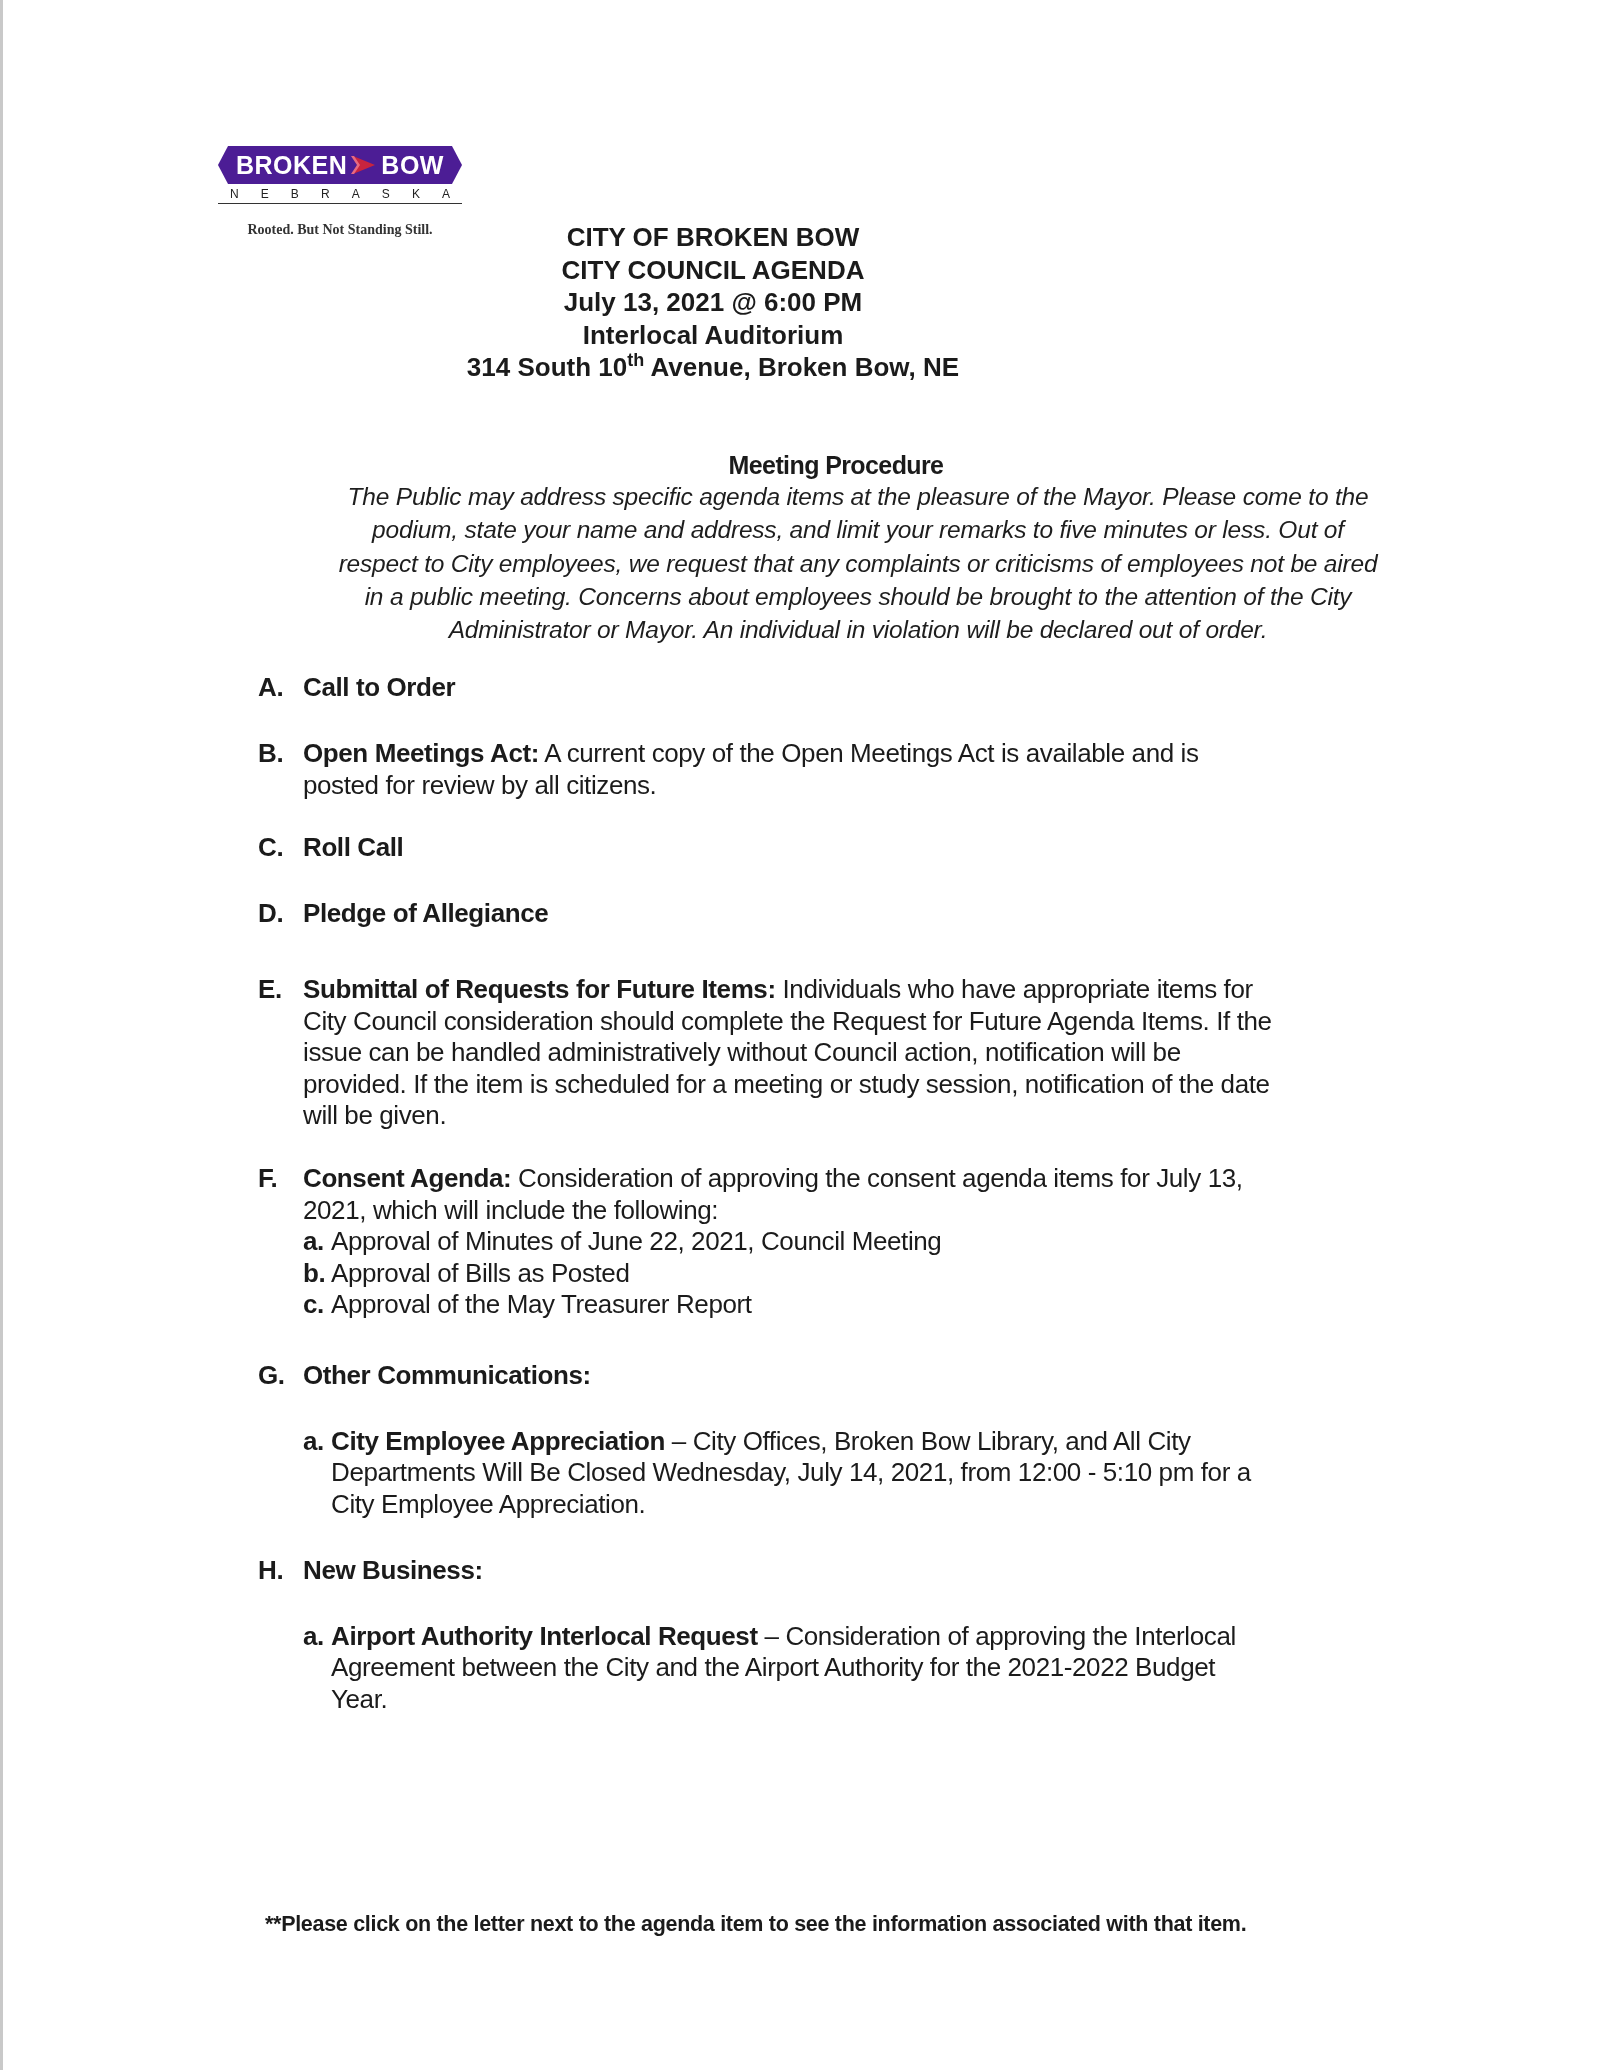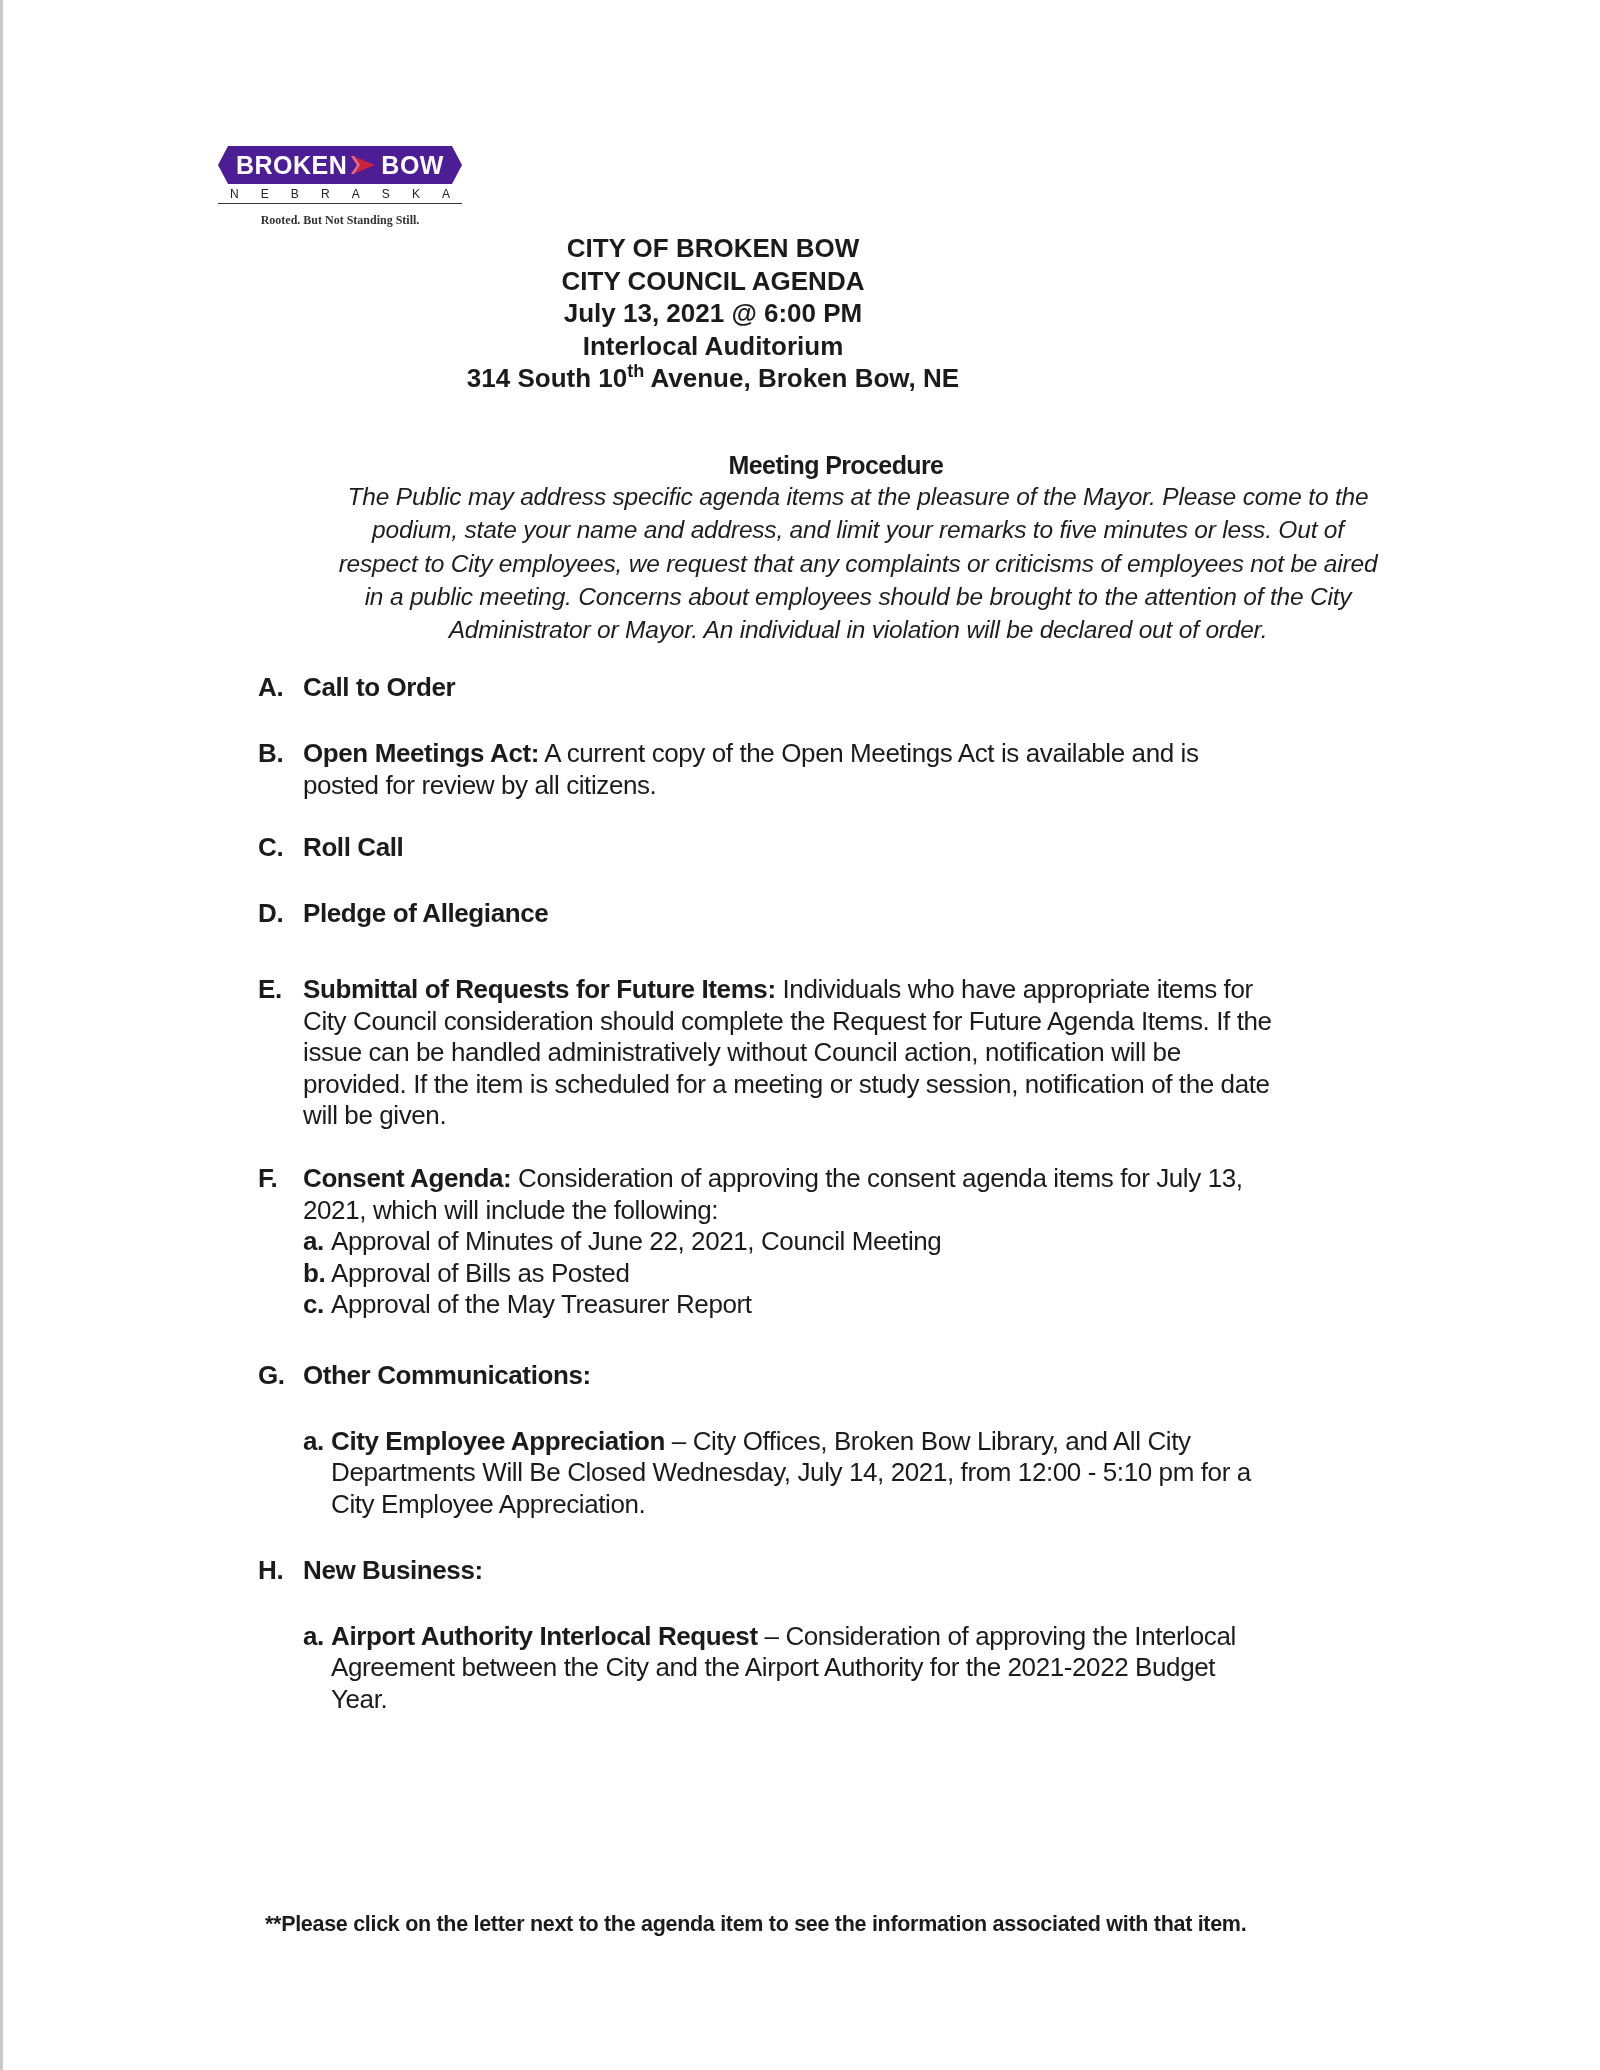--- a/index.html
+++ b/index.html
@@ -18,24 +18,24 @@
     color: #ffffff; font-weight: bold; font-size: 25px; letter-spacing: 0.5px;
   }
   .logo-badge .word { display: inline-block; }
   .logo-arrow { display: inline-block; width: 26px; height: 22px; margin: 0 4px; position: relative; }
   .logo-arrow svg { display: block; }
   .logo-state {
     display: flex; justify-content: space-between; padding: 0 12px;
     font-size: 12px; color: #222; margin-top: 3px; letter-spacing: 0;
   }
   .logo-rule { height: 1px; background: #333; margin: 2px 0 0 0; }
-  .logo-tagline { text-align: center; font-family: "Liberation Serif", serif; font-size: 12px; color: #333; margin-top: 9px; font-weight: bold; }
+  .logo-tagline { text-align: center; font-family: "Liberation Serif", serif; font-size: 14px; color: #333; margin-top: 18px; font-weight: bold; }
 
   
-  .header { position: absolute; left: 0; top: 232px; width: 1426px; text-align: center; }
+  .header { position: absolute; left: 0; top: 221px; width: 1426px; text-align: center; }
   .header div { font-weight: bold; font-size: 26px; line-height: 32.5px; color: #1b1b1b; }
   .header sup { font-size: 18px; vertical-align: 10px; line-height: 0; }
 
   
   .procedure { position: absolute; left: 261px; top: 451px; width: 1150px; text-align: center; }
   .procedure-title { font-weight: bold; font-size: 25px; letter-spacing: -0.6px; color: #1b1b1b; }
   .procedure-body {
     margin-left: 44px; font-style: italic; font-size: 24.5px;
     line-height: 33.3px; color: #1e1e1e; white-space: pre-line; letter-spacing: -0.2px;
   }

